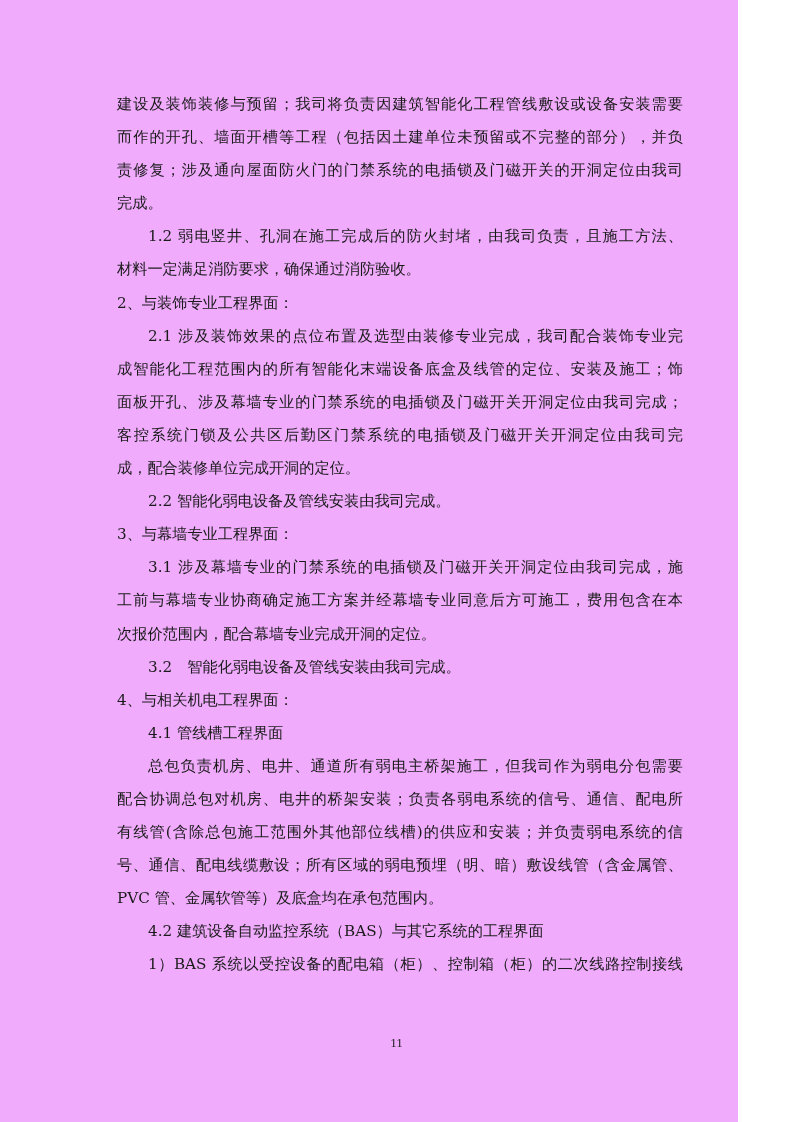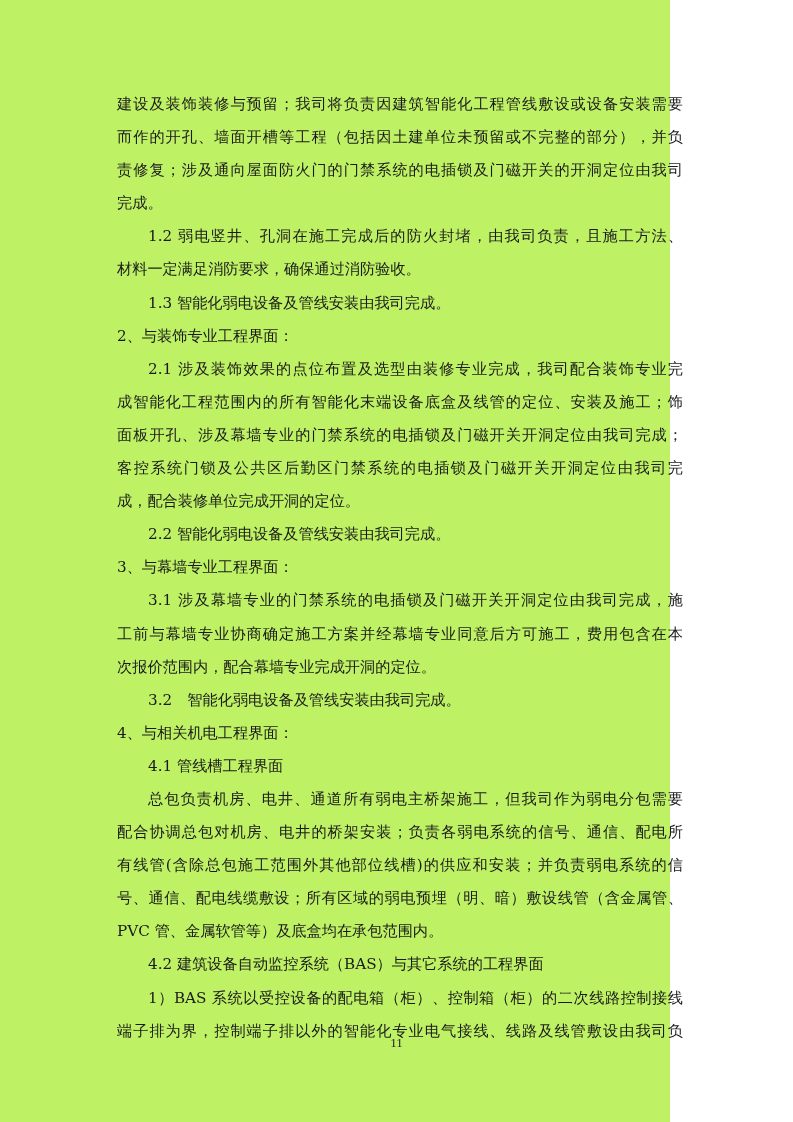--- a/index.html
+++ b/index.html
@@ -1,17 +1,17 @@
 <!DOCTYPE html>
 <html><head>
 <meta charset="utf-8">
 <style>
   html, body { margin: 0; padding: 0; background: #ffffff; }
   body { width: 793px; height: 1122px; position: relative; overflow: hidden; }
-  .page { position: absolute; left: 0; top: 0; width: 670px; height: 1122px; background: #bef264; }
+  .page { position: absolute; left: 0; top: 0; width: 738px; height: 1122px; background: #f0abfc; }
   .body-text {
     position: absolute; left: 117px; top: 88px; width: 566px;
     font-family: "DejaVu Serif", "Liberation Serif", serif;
     font-size: 15.2px; color: #1a1a1a;
   }
   .line { height: 33.1px; line-height: 33.1px; white-space: nowrap; text-align: justify; text-align-last: justify; }
   .line.last { text-align-last: left; }
   .line.indent { padding-left: 31px; }
   .page-number {
     position: absolute; left: 0; width: 793px; top: 1035px; text-align: center;
@@ -22,21 +22,20 @@
 <body>
 
 <div class="page">
   <div class="body-text" id="body-text">
       <div class="line">建设及装饰装修与预留；我司将负责因建筑智能化工程管线敷设或设备安装需要</div>
       <div class="line">而作的开孔、墙面开槽等工程（包括因土建单位未预留或不完整的部分），并负</div>
       <div class="line">责修复；涉及通向屋面防火门的门禁系统的电插锁及门磁开关的开洞定位由我司</div>
       <div class="line last">完成。</div>
       <div class="line indent">1.2 弱电竖井、孔洞在施工完成后的防火封堵，由我司负责，且施工方法、</div>
       <div class="line last">材料一定满足消防要求，确保通过消防验收。</div>
-      <div class="line indent last">1.3 智能化弱电设备及管线安装由我司完成。</div>
       <div class="line last">2、与装饰专业工程界面：</div>
       <div class="line indent">2.1 涉及装饰效果的点位布置及选型由装修专业完成，我司配合装饰专业完</div>
       <div class="line">成智能化工程范围内的所有智能化末端设备底盒及线管的定位、安装及施工；饰</div>
       <div class="line">面板开孔、涉及幕墙专业的门禁系统的电插锁及门磁开关开洞定位由我司完成；</div>
       <div class="line">客控系统门锁及公共区后勤区门禁系统的电插锁及门磁开关开洞定位由我司完</div>
       <div class="line last">成，配合装修单位完成开洞的定位。</div>
       <div class="line indent last">2.2 智能化弱电设备及管线安装由我司完成。</div>
       <div class="line last">3、与幕墙专业工程界面：</div>
       <div class="line indent">3.1 涉及幕墙专业的门禁系统的电插锁及门磁开关开洞定位由我司完成，施</div>
       <div class="line">工前与幕墙专业协商确定施工方案并经幕墙专业同意后方可施工，费用包含在本</div>
@@ -44,16 +43,15 @@
       <div class="line indent last">3.2　智能化弱电设备及管线安装由我司完成。</div>
       <div class="line last">4、与相关机电工程界面：</div>
       <div class="line indent last">4.1 管线槽工程界面</div>
       <div class="line indent">总包负责机房、电井、通道所有弱电主桥架施工，但我司作为弱电分包需要</div>
       <div class="line">配合协调总包对机房、电井的桥架安装；负责各弱电系统的信号、通信、配电所</div>
       <div class="line">有线管(含除总包施工范围外其他部位线槽)的供应和安装；并负责弱电系统的信</div>
       <div class="line">号、通信、配电线缆敷设；所有区域的弱电预埋（明、暗）敷设线管（含金属管、</div>
       <div class="line last">PVC 管、金属软管等）及底盒均在承包范围内。</div>
       <div class="line indent last">4.2 建筑设备自动监控系统（BAS）与其它系统的工程界面</div>
       <div class="line indent">1）BAS 系统以受控设备的配电箱（柜）、控制箱（柜）的二次线路控制接线</div>
-      <div class="line">端子排为界，控制端子排以外的智能化专业电气接线、线路及线管敷设由我司负</div>
     </div>
   <div class="page-number">11</div>
 </div>
 
 </body></html>

